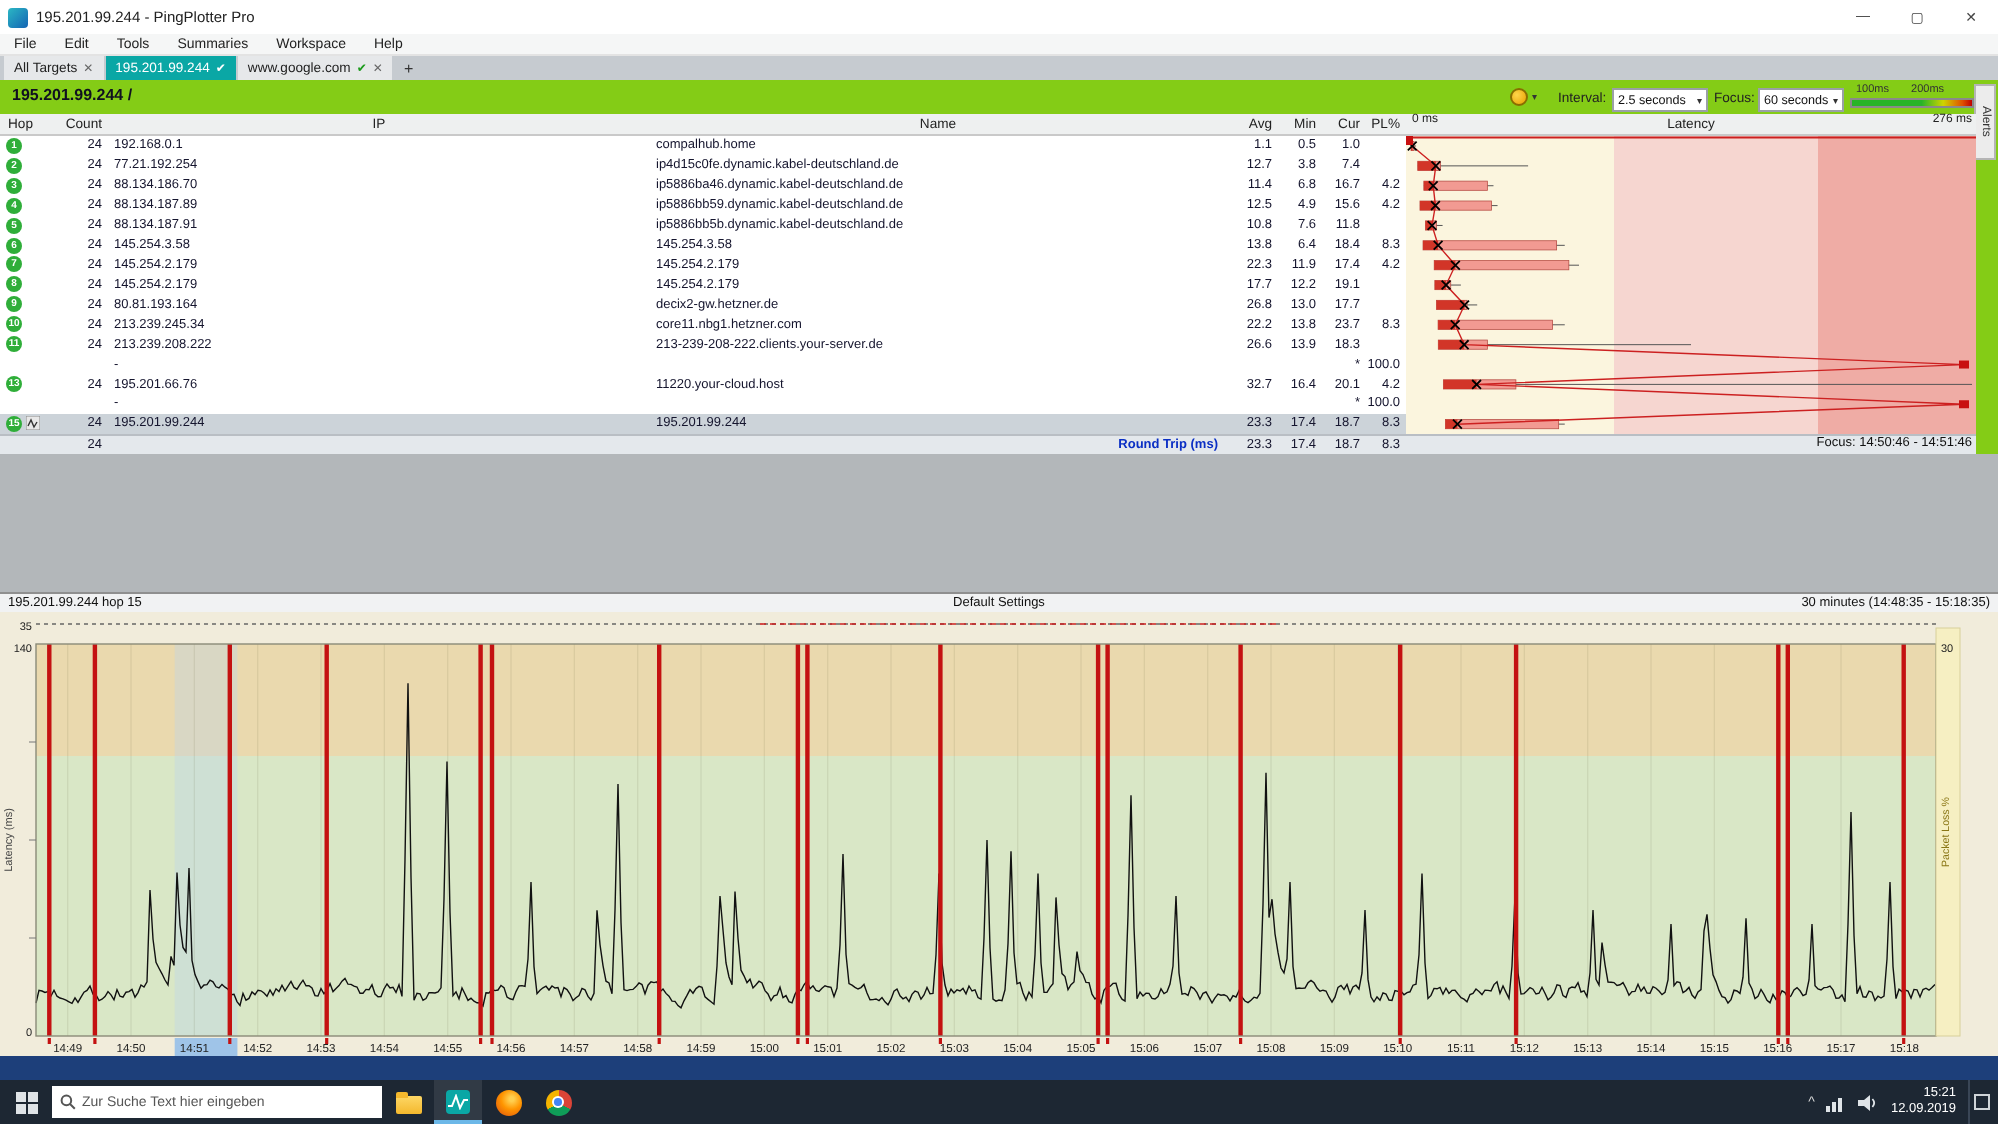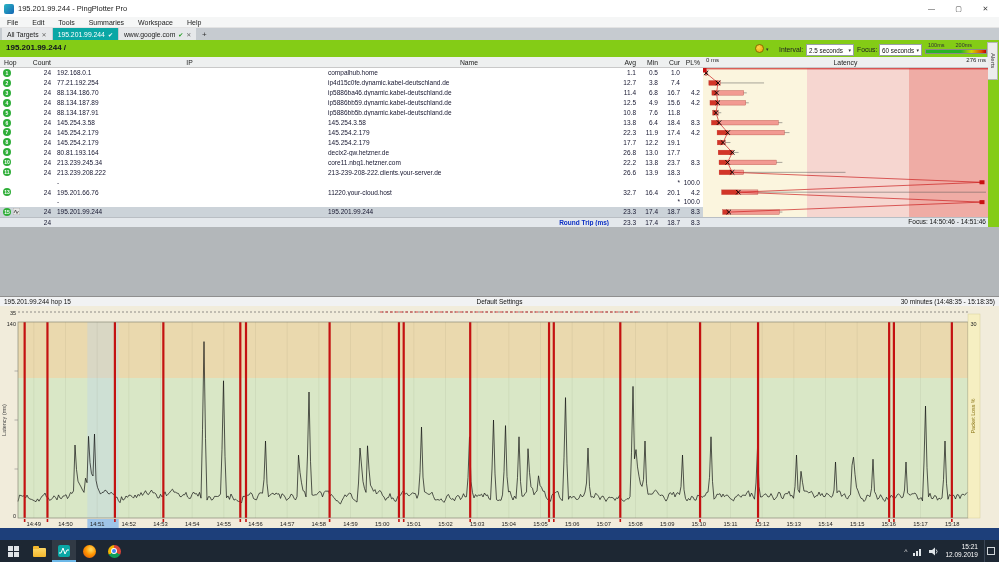--- a/index.html
+++ b/index.html
@@ -567,20 +567,27 @@
 
   <div class="taskbar">
     <div class="start">
       <svg width="11" height="11">
         <rect x="0" y="0" width="5" height="5" fill="#dfe4e8"></rect>
           <rect x="6" y="0" width="5" height="5" fill="#dfe4e8"></rect>
         <rect x="0" y="6" width="5" height="5" fill="#dfe4e8"></rect>
           <rect x="6" y="6" width="5" height="5" fill="#dfe4e8"></rect>
       </svg>
     </div>
+    <div class="searchbox">
+      <svg width="8" height="8">
+        <circle cx="3.2" cy="3.2" r="2.4" fill="none" stroke="#555" stroke-width="1"></circle>
+        <line x1="5" y1="5" x2="7.4" y2="7.4" stroke="#555" stroke-width="1"></line>
+      </svg>
+      <input class="search-input" placeholder="Zur Suche Text hier eingeben" style="">
+    </div>
     <div class="task-icon">
         <div class="folder"></div>
       </div>
     <div class="task-icon active">
       <div class="pp-ico">
         <svg width="10" height="8">
             <polyline points="0,6 2,6 4,1 6,7 8,3 10,3" fill="none" stroke="#fff" stroke-width="1"></polyline>
           </svg>
       </div>
     </div>

